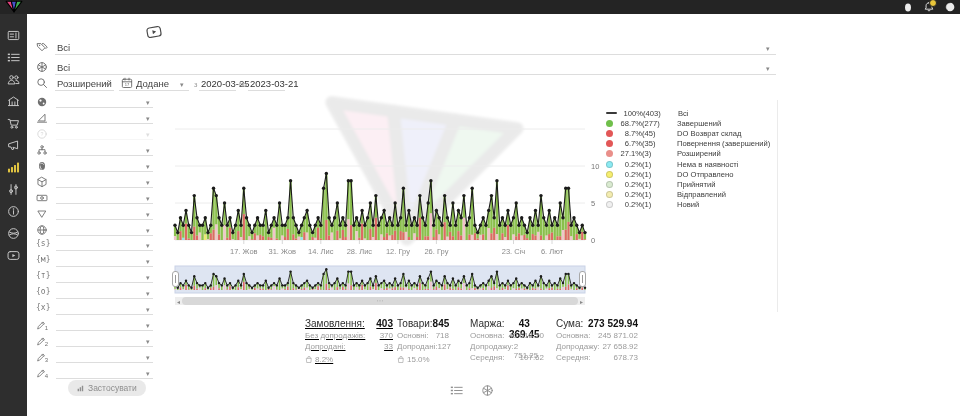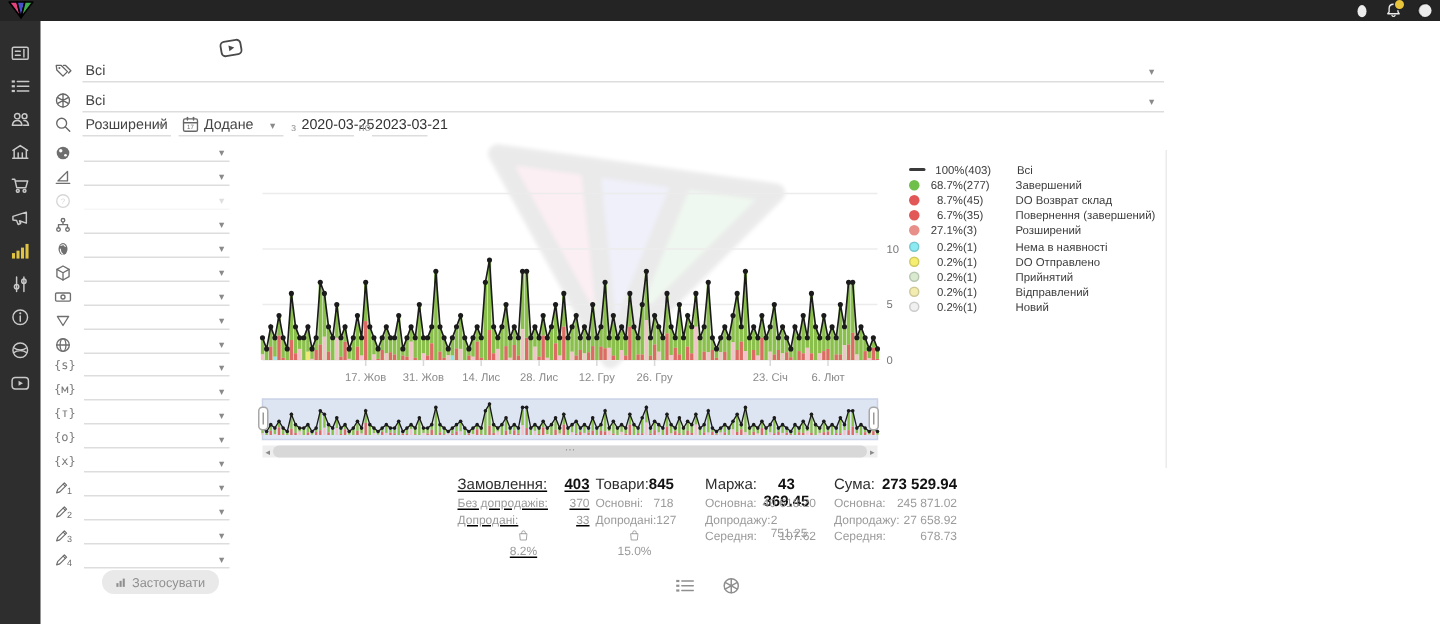--- a/index.html
+++ b/index.html
@@ -47,21 +47,21 @@
   .handle::after{content:"";position:absolute;left:2px;top:3px;width:1px;height:8px;background:#999;}
   .scrollbar{position:absolute;left:175px;top:297px;width:410px;height:8px;background:#eeeeee;}
   .sb-thumb{position:absolute;left:7px;right:7px;top:0;height:8px;background:#d8d8d8;border-radius:4px;display:flex;align-items:center;justify-content:center;color:#9b9b9b;font-size:7px;line-height:6px;cursor:grab;}
   .sb-arrow{position:absolute;top:0;width:7px;height:8px;font-size:6px;color:#8a8a8a;display:flex;align-items:center;justify-content:center;cursor:pointer;}
   
   .sumcol{position:absolute;top:318px;}
   .sum-title{display:flex;align-items:baseline;font-size:10px;color:#2e2e2e;height:13px;}
   .sum-title .v{margin-left:auto;color:#111;font-weight:700;text-align:center;}
   .sum-sub{display:flex;font-size:8px;color:#9b9b9b;height:11px;align-items:flex-start;}
   .sum-sub .v{margin-left:auto;}
-  .sum-badge{display:flex;align-items:center;font-size:8px;color:#9b9b9b;height:12px;gap:2px;flex-direction:column;}
+  .sum-badge{display:flex;align-items:center;font-size:8px;color:#9b9b9b;height:12px;gap:2px;}
   .badge-ic{width:8px;height:9px;color:#9b9b9b;}
   
   .apply-btn{position:absolute;left:68px;top:380px;height:16px;padding:0 9px;border-radius:8px;background:#e9e9e9;
              display:inline-flex;align-items:center;gap:3px;font-size:8.5px;color:#8f8f8f;cursor:pointer;border:0;}
   .apply-ic{width:8px;height:8px;color:#8f8f8f;}
   .foot-btn{position:absolute;top:384px;width:13px;height:13px;color:#8f8f8f;cursor:pointer;}
 </style>
 </head>
 <body>
 

